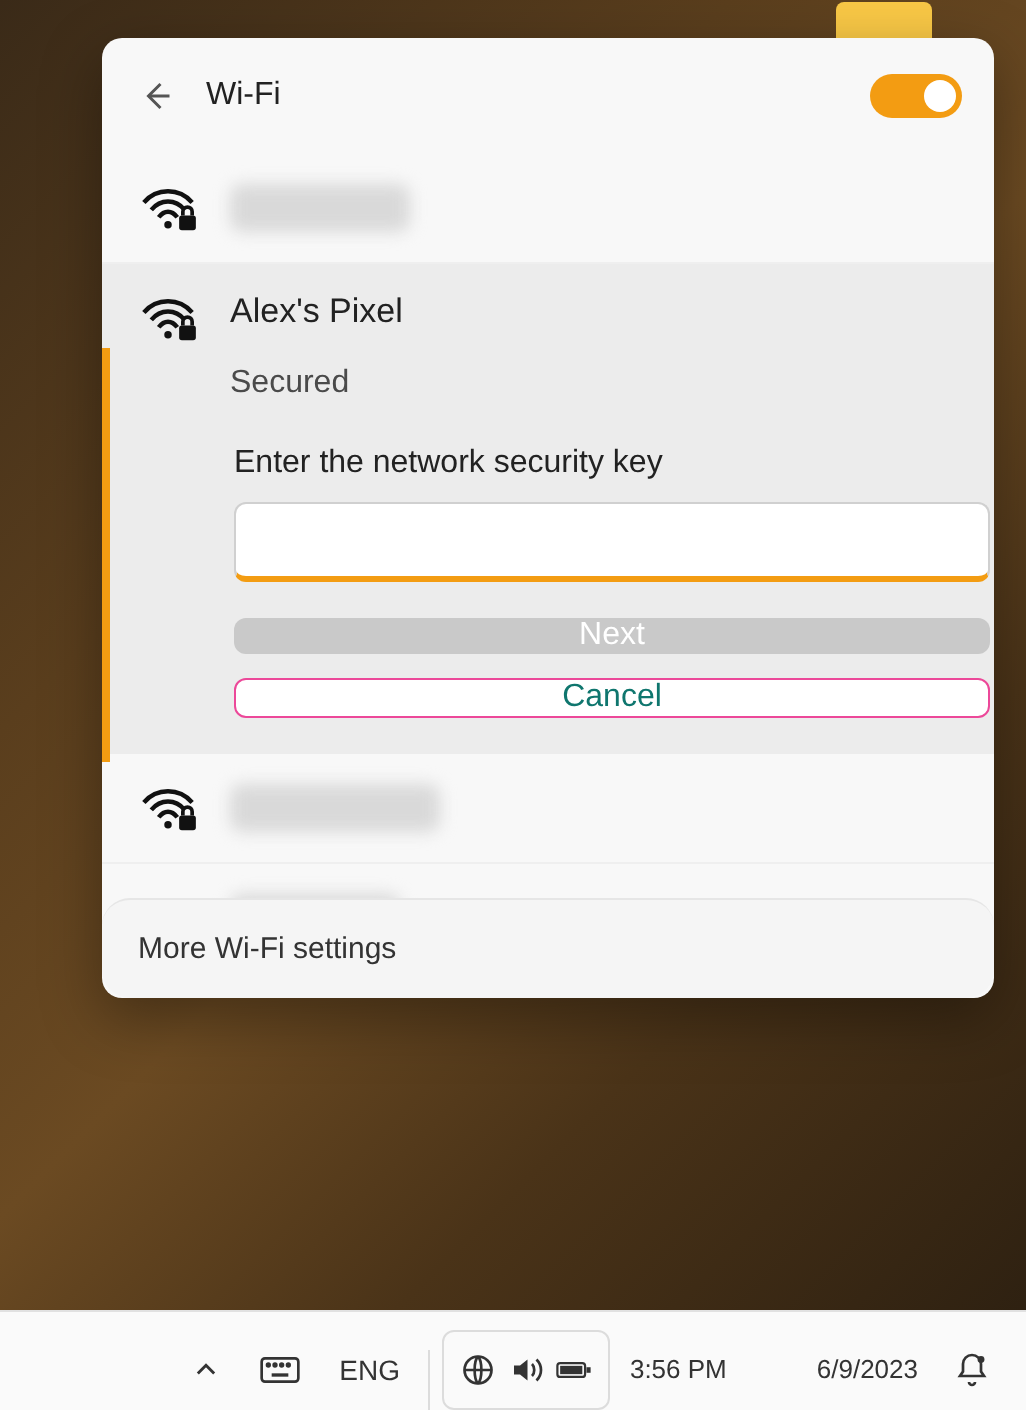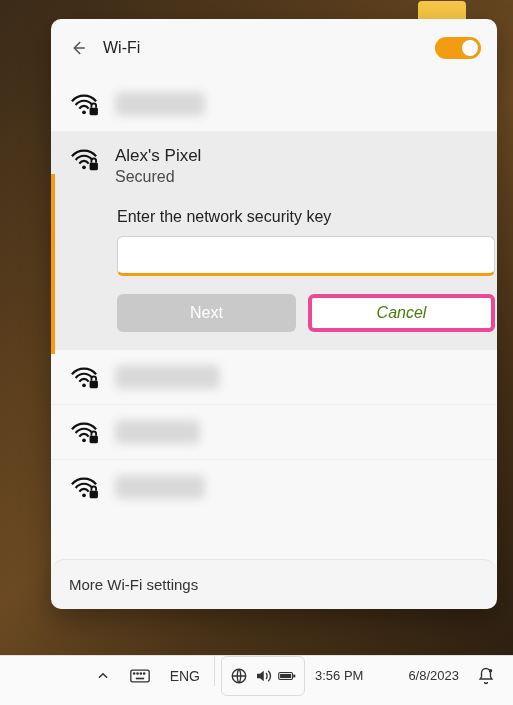--- a/index.html
+++ b/index.html
@@ -13,21 +13,21 @@
       position: absolute;
       top: 1px; left: 418px;
       width: 48px; height: 18px;
       background: #f9c846;
       border-radius: 4px 4px 0 0;
     }
 
     .wifi-panel {
       position: absolute;
       left: 51px; top: 19px;
-      width: 446px; height: 590px;
+      width: 446px; height: 480px;
       background: #f8f8f8;
       border-radius: 10px;
       box-shadow: 0 10px 30px rgba(0,0,0,0.35);
       display: flex;
       flex-direction: column;
       overflow: hidden;
     }
 
     .panel-header {
       display: flex;
@@ -105,21 +105,21 @@
       width: 4px;
       background: #f39c12;
     }
     .expanded-head {
       display: flex;
       align-items: flex-start;
       gap: 16px;
       padding: 14px 4px 6px 18px;
     }
     .net-name { font-size: 17px; color: #222; }
-    .net-sub { font-size: 16px; color: #4a4a4a; margin-top: 2px; }
+    .net-sub { font-size: 16px; color: #4a4a4a; margin-top: 17px; }
 
     .expanded-body {
       padding: 10px 2px 18px 66px;
     }
     .prompt-real { font-size: 16px; color: #222; margin: 6px 0 10px 0; }
 
     .pw-input {
       width: 100%;
       height: 40px;
       border: 1px solid #d0d0d0;
@@ -146,44 +146,43 @@
       justify-content: center;
       cursor: pointer;
     }
     .btn-next {
       background: #c9c9c9;
       color: #fff;
       border: none;
     }
     .btn-cancel {
       background: #fff;
-      color: #4d7c0f;
-      border: 4px solid #ec4899;
-      font-style: italic;
+      color: #0f766e;
+      border: 1px solid #ec4899;
     }
 
     .more-settings {
       padding: 16px 18px;
       font-size: 15px;
       color: #333;
       border-top: 1px solid #e6e6e6;
       background: #f5f5f5;
       cursor: pointer;
       border-radius: 14px;
     }
 
     
     .taskbar {
       position: absolute;
       left: 0; right: 0; bottom: 0;
       height: 50px;
       background: #fafafa;
       border-top: 1px solid #e1e1e1;
       display: flex;
-      align-items: flex-start;
+      align-items: flex-end;
       justify-content: flex-end;
       padding: 0 10px;
       gap: 4px;
     }
     .tb-item {
       height: 40px;
       display: flex;
       align-items: center;
       justify-content: center;
       padding: 0 8px;
@@ -253,21 +252,21 @@
         <div>
           <div class="net-name">Alex's Pixel</div>
           <div class="net-sub">Secured</div>
         </div>
       </div>
       <div class="expanded-body">
         <div class="prompt-real" style="margin-left:-48px; padding-left:48px;">Enter the network security key</div>
         <div style="margin-left:-48px; padding-left:48px;">
           <input type="password" class="pw-input" value="" style="">
         </div>
-        <div class="btn-row" style="margin-left:-48px; padding-left:48px;">
+        <div class="btn-row" style="margin-left:-48px; padding-left:48px;flex-direction:column;">
           <button class="btn btn-next">Next</button>
           <button class="btn btn-cancel">Cancel</button>
         </div>
       </div>
     </div>
 
     <div class="network-item">
       <svg class="wifi-icon" viewBox="0 0 32 28">
         <path d="M3 11 C10 3, 22 3, 29 11" stroke="#111" stroke-width="2.4" fill="none"></path>
         <path d="M7 15 C12 9, 20 9, 25 15" stroke="#111" stroke-width="2.4" fill="none"></path>
@@ -343,21 +342,21 @@
     <span class="tb-mini-icon">
       <svg width="20" height="14" viewBox="0 0 26 14" fill="none" stroke="#333" stroke-width="1.6">
           <rect x="1" y="2" width="20" height="10" rx="2"></rect>
           <rect x="22" y="5" width="3" height="4" fill="#333" stroke="none"></rect>
           <rect x="3" y="4" width="16" height="6" fill="#333" stroke="none"></rect>
         </svg>
     </span>
   </div>
   <div class="tb-item tb-time">
     <div>3:56 PM</div>
-    <div>6/8/2023</div>
+    <div>6/9/2023</div>
   </div>
   <div class="tb-item">
     <svg width="18" height="18" viewBox="0 0 24 24" fill="none" stroke="#333" stroke-width="1.8">
       <path d="M6 8a6 6 0 0 1 12 0v5l2 3H4l2-3V8z"></path>
       <path d="M10 20a2 2 0 0 0 4 0"></path>
       <circle cx="18" cy="5" r="2.3" fill="#333" stroke="none"></circle>
     </svg>
   </div>
 </div>
 

